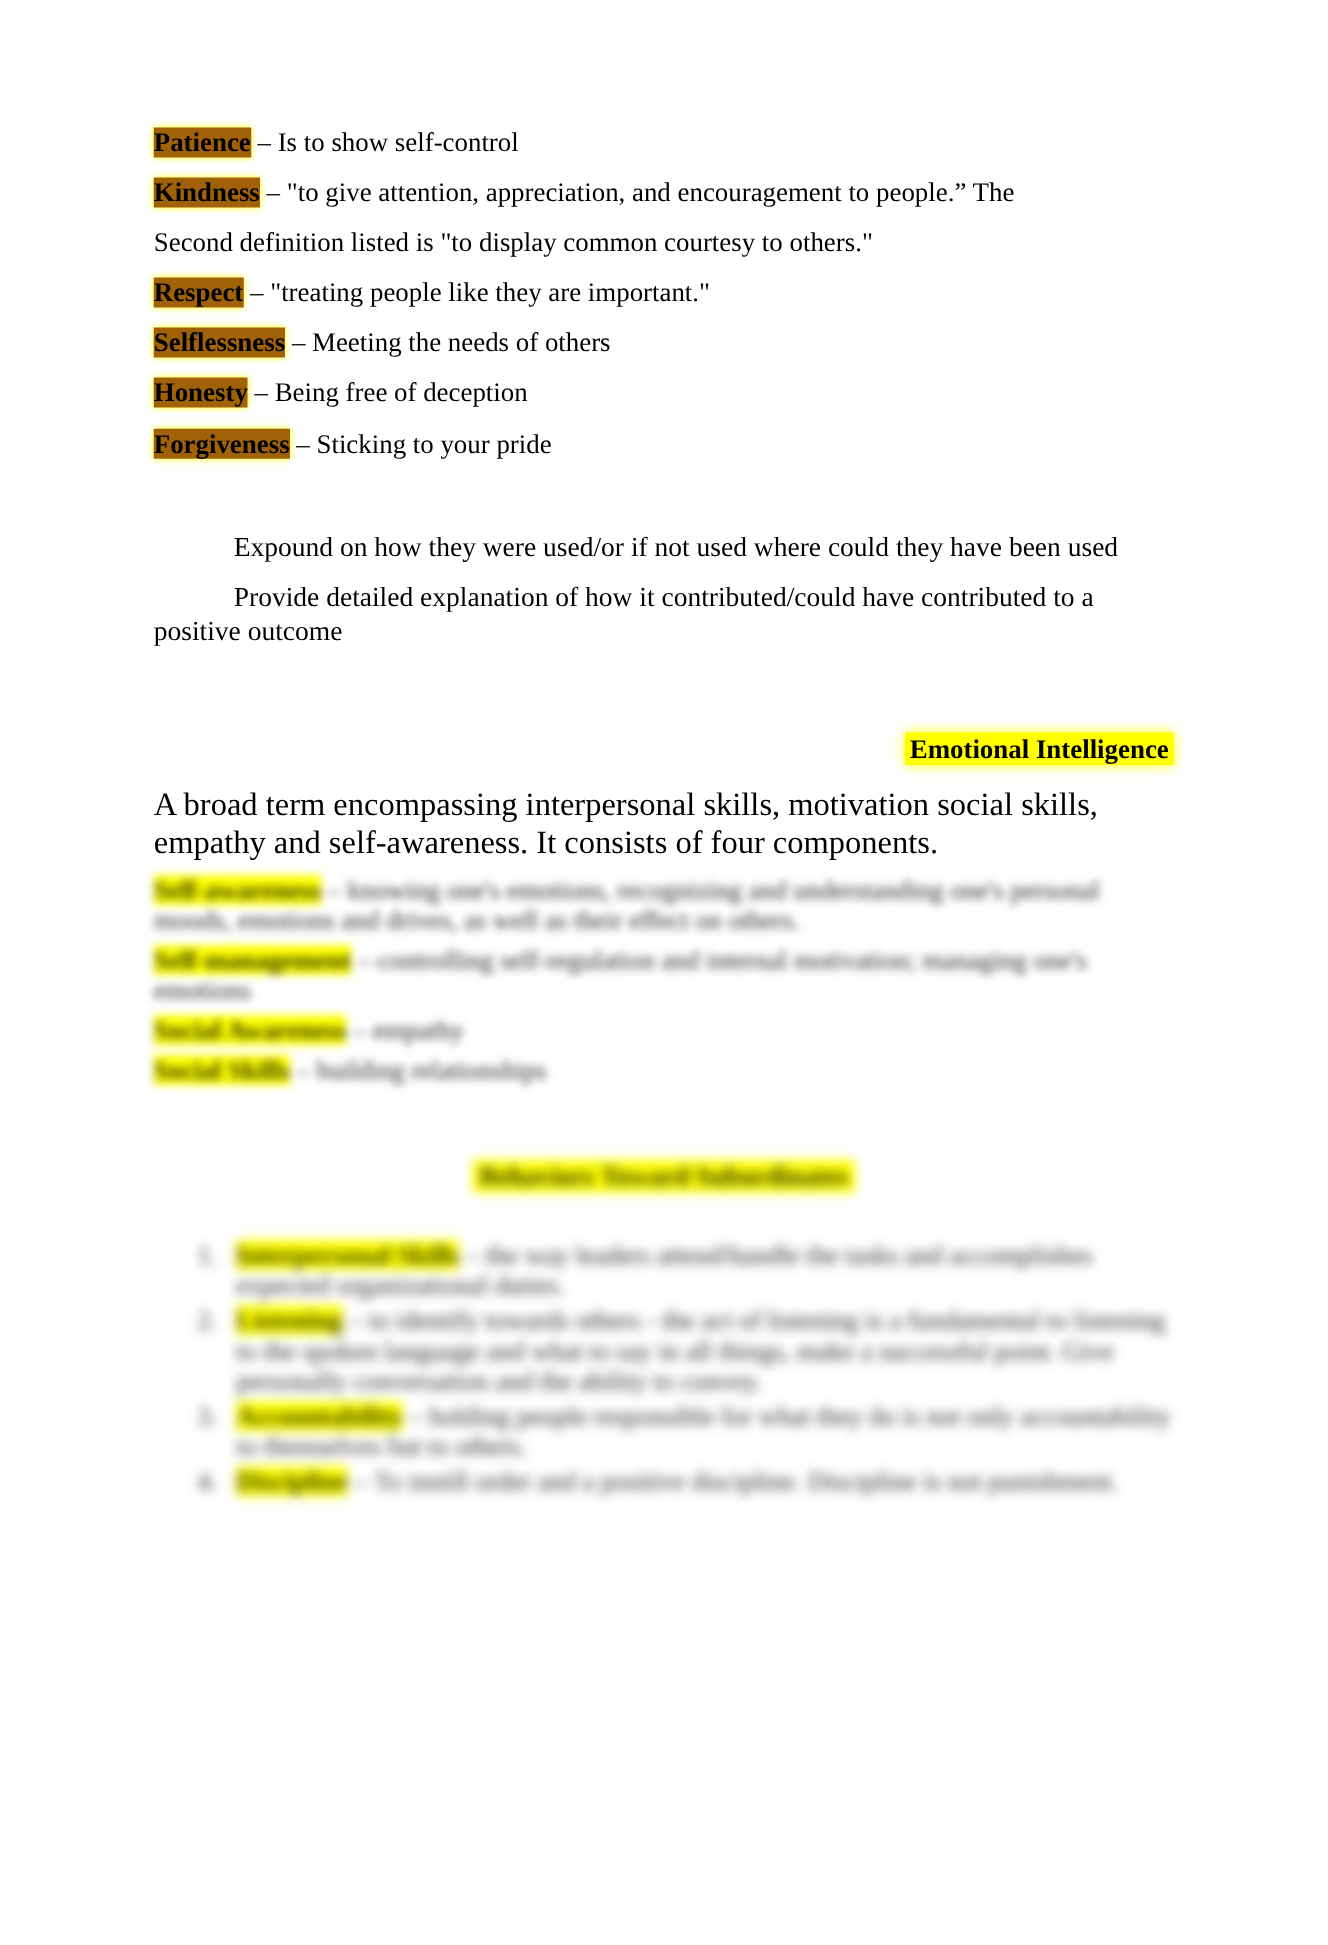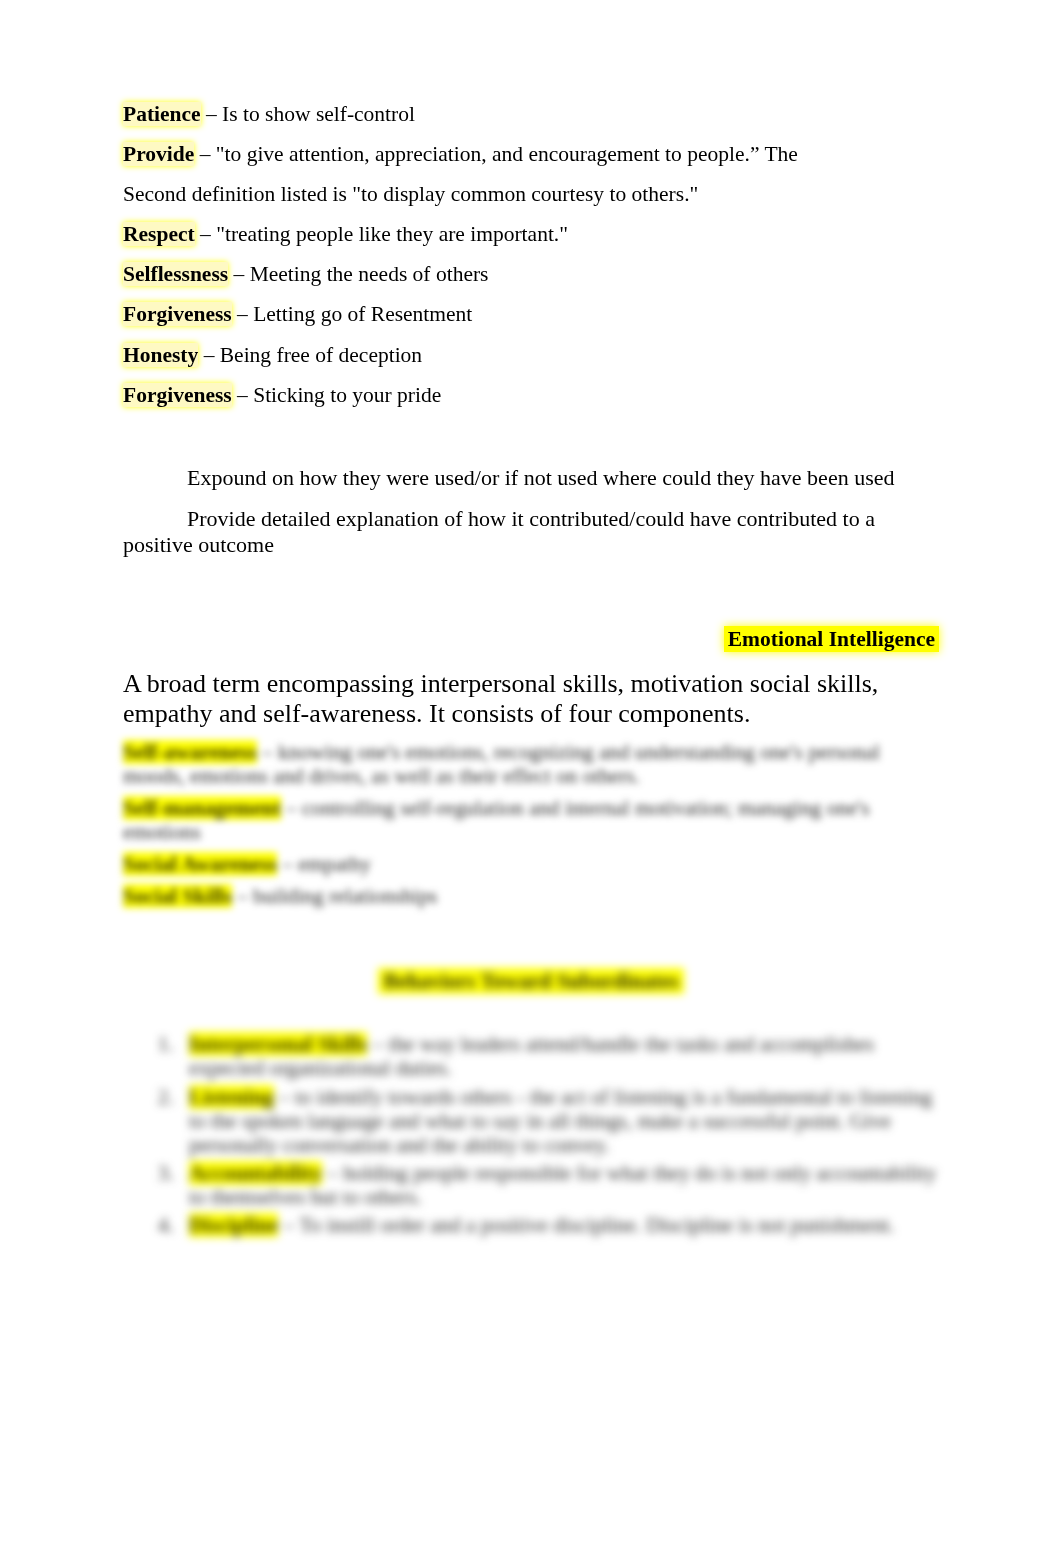--- a/index.html
+++ b/index.html
@@ -27,21 +27,21 @@
 
   
   .trait-line {
     font-size: 21.5px;
     line-height: 1.0;
     margin: 0 0 18.6px 0;
     white-space: nowrap;
   }
   .trait-line .term {
     font-weight: bold;
-    background: #fef9c3;
+    background: #a16207;
     filter: drop-shadow(0 0 3px rgba(255,255,0,0.95));
   }
   .trait-line .def {
     font-weight: normal;
   }
 
   .plain-line {
     font-size: 21.5px;
     line-height: 1.0;
     margin: 0 0 18.6px 0;
@@ -135,37 +135,34 @@
 <body>
 
 <div class="page">
   <div class="content">
 
     <p class="trait-line">
       <span class="term">Patience</span><span class="def"> – Is to show self-control</span>
     </p>
 
     <p class="trait-line">
-      <span class="term">Provide</span><span class="def"> – "to give attention, appreciation, and encouragement to people.”  The</span>
+      <span class="term">Kindness</span><span class="def"> – "to give attention, appreciation, and encouragement to people.”  The</span>
     </p>
 
     <p class="plain-line">Second definition listed is "to display common courtesy to others."</p>
 
 
     <p class="trait-line">
       <span class="term">Respect</span><span class="def"> – "treating people like they are important."</span>
     </p>
 
     <p class="trait-line">
       <span class="term">Selflessness</span><span class="def"> – Meeting the needs of others</span>
     </p>
 
-    <p class="trait-line">
-      <span class="term">Forgiveness</span><span class="def"> – Letting go of Resentment</span>
-    </p>
 
     <p class="trait-line">
       <span class="term">Honesty</span><span class="def"> – Being free of deception</span>
     </p>
 
     <p class="trait-line">
       <span class="term">Forgiveness</span><span class="def"> – Sticking to your pride</span>
     </p>
 
     <div class="spacer-lg"></div>

